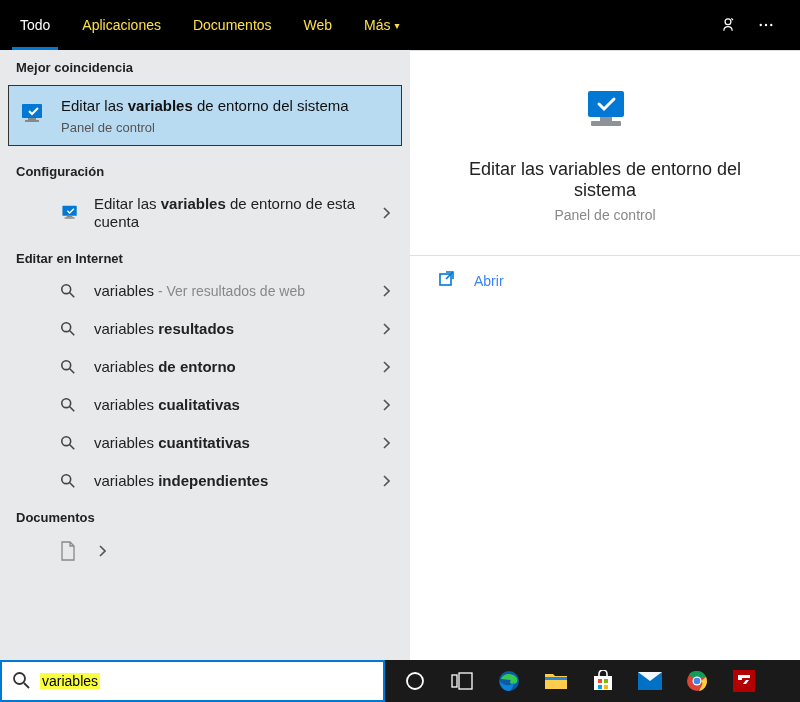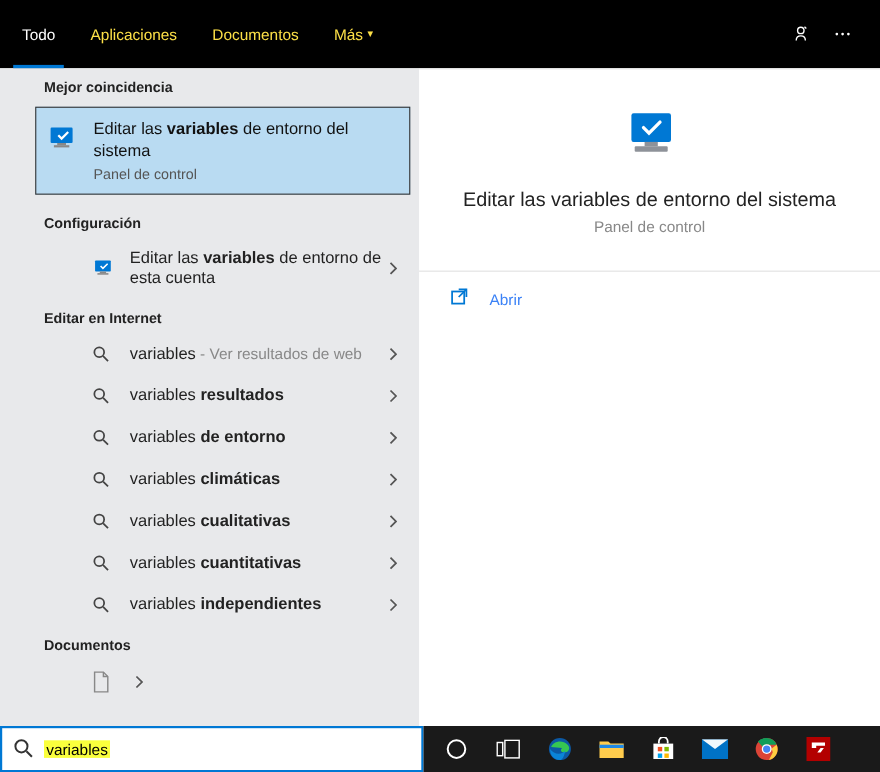--- a/index.html
+++ b/index.html
@@ -1,30 +1,30 @@
 <!DOCTYPE html>
 <html><head>
   <meta charset="utf-8">
   <style>
     * { box-sizing: border-box; margin: 0; padding: 0; }
     html, body { width: 800px; height: 702px; font-family: "Segoe UI", Arial, sans-serif; font-size: 14px; overflow: hidden; }
     body { display: flex; flex-direction: column; background: #f3f3f3; }
     
-    .topbar { height: 62px; background: #000; display: flex; align-items: center; color: #fff; padding: 0 4px; }
+    .topbar { height: 50px; background: #000; display: flex; align-items: center; color: #fff; padding: 0 4px; }
     .tabs { display: flex; height: 100%; }
     .tab { padding: 0 16px; display: flex; align-items: center; position: relative; cursor: pointer; font-size: 14px; color: #fde047; }
     .tab.active { color: #fff; }
     .tab.active::after { content: ""; position: absolute; left: 8px; right: 8px; bottom: 0; height: 3px; background: #0078d4; }
     .tab .caret { margin-left: 4px; font-size: 10px; }
     .topbar-spacer { flex: 1; }
     .topbar-right { display: flex; gap: 18px; padding-right: 20px; }
     .topbar-icon { width: 20px; height: 20px; display: flex; align-items: center; justify-content: center; cursor: pointer; }
     
     .main { flex: 1; display: flex; overflow: hidden; }
-    .left { width: 381px; background: #e8e9eb; display: flex; flex-direction: column; overflow-y: auto; padding-left: 24px; }
+    .left { width: 410px; background: #e8e9eb; display: flex; flex-direction: column; overflow-y: auto; }
     .right { flex: 1; background: #fff; display: flex; flex-direction: column; border-top: 1px solid #ddd; }
     
     .section-header { padding: 10px 16px 6px; font-size: 13px; font-weight: 600; color: #222; }
     
     .best-match { margin: 4px 8px 8px 8px; padding: 10px 10px 10px 10px; background: #b9dbf2; border: 1px solid #333; display: flex; align-items: flex-start; cursor: pointer; }
     .best-match-icon { width: 30px; margin-right: 12px; margin-top: 4px; }
     .best-match-text { flex: 1; }
     .best-match-title { font-size: 15px; color: #111; line-height: 1.3; }
     .best-match-sub { font-size: 13px; color: #555; margin-top: 4px; }
     
@@ -61,20 +61,23 @@
     <div class="tab active">
         <span>Todo</span>
       </div>
     <div class="tab">
         <span>Aplicaciones</span>
       </div>
     <div class="tab">
         <span>Documentos</span>
       </div>
     <div class="tab">
+        <span>Web</span>
+      </div>
+    <div class="tab">
       <span>Más</span>
       <span class="caret">▾</span>
     </div>
   </div>
   <div class="topbar-spacer"></div>
   <div class="topbar-right">
     <span class="topbar-icon">
       <svg width="20" height="20" viewBox="0 0 24 24" fill="none" stroke="#fff" stroke-width="1.5">
           <circle cx="12" cy="8" r="3.5"></circle>
           <path d="M7 19c0-3 2-5 5-5s5 2 5 5"></path>
@@ -166,34 +169,20 @@
           </span>
         </div>
         <div class="row">
           <div class="row-icon">
             <svg width="16" height="16" viewBox="0 0 18 18" fill="none" stroke="#444" stroke-width="1.8">
               <circle cx="7" cy="7" r="5"></circle>
               <path d="M11 11l5 5"></path>
             </svg>
           </div>
           <div class="row-text"><span>variables </span><b>de entorno</b></div>
-          <span class="chev">
-            <svg width="8" height="12" viewBox="0 0 8 12">
-              <path d="M2 1l5 5-5 5" stroke="#555" stroke-width="1.6" fill="none"></path>
-            </svg>
-          </span>
-        </div>
-        <div class="row">
-          <div class="row-icon">
-            <svg width="16" height="16" viewBox="0 0 18 18" fill="none" stroke="#444" stroke-width="1.8">
-              <circle cx="7" cy="7" r="5"></circle>
-              <path d="M11 11l5 5"></path>
-            </svg>
-          </div>
-          <div class="row-text"><span>variables </span><b>climáticas</b></div>
           <span class="chev">
             <svg width="8" height="12" viewBox="0 0 8 12">
               <path d="M2 1l5 5-5 5" stroke="#555" stroke-width="1.6" fill="none"></path>
             </svg>
           </span>
         </div>
         <div class="row">
           <div class="row-icon">
             <svg width="16" height="16" viewBox="0 0 18 18" fill="none" stroke="#444" stroke-width="1.8">
               <circle cx="7" cy="7" r="5"></circle>

